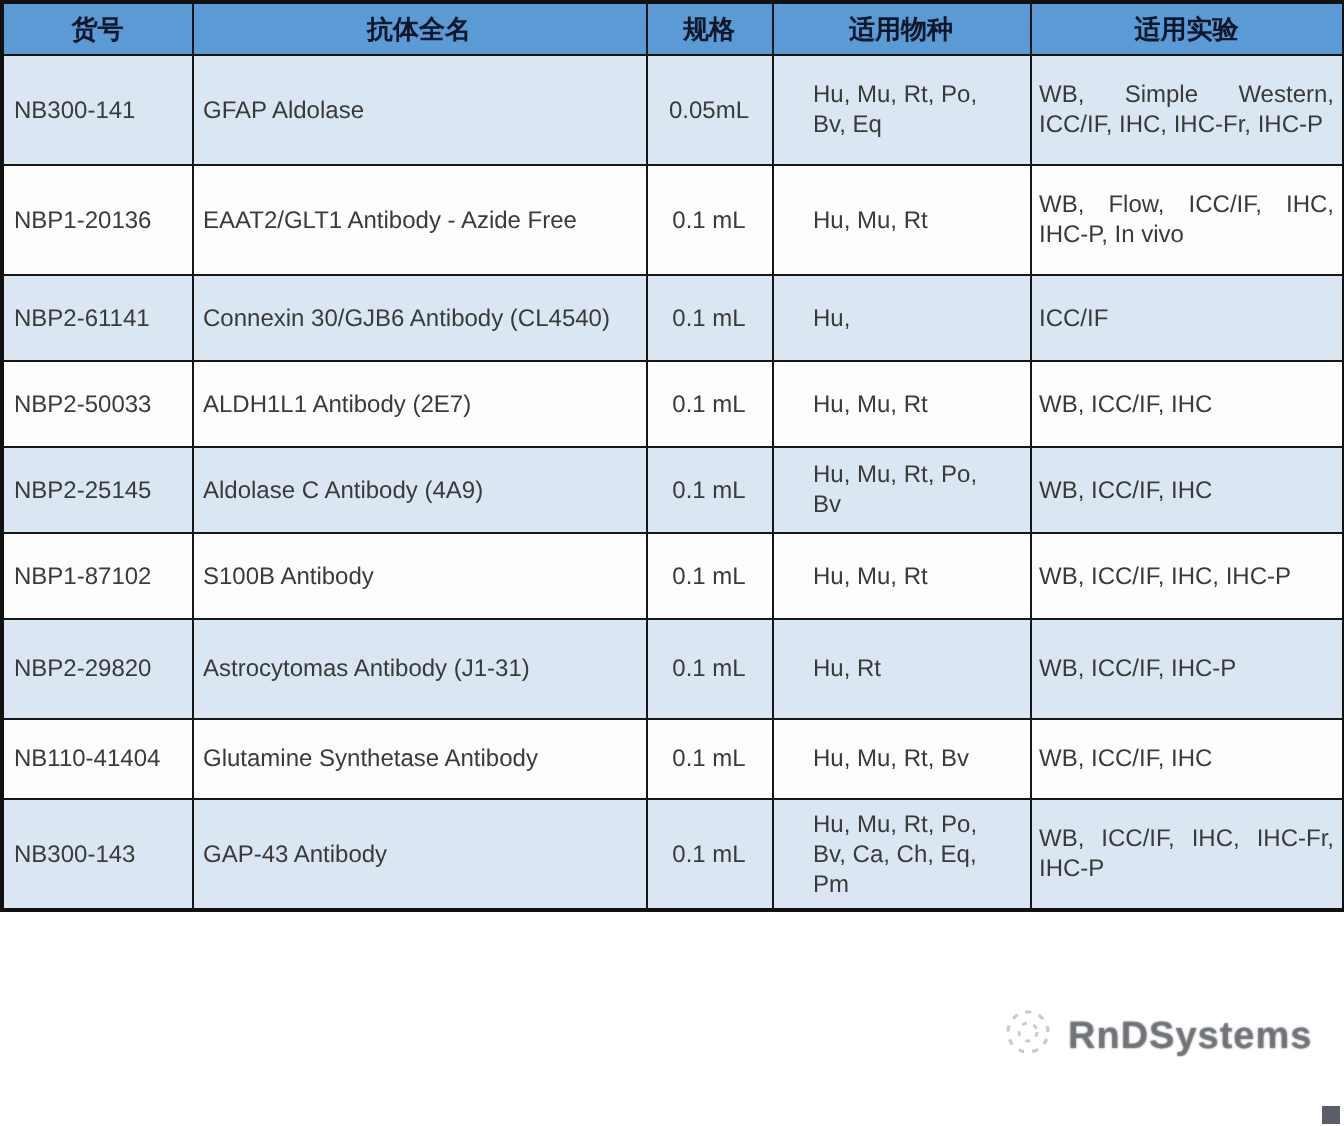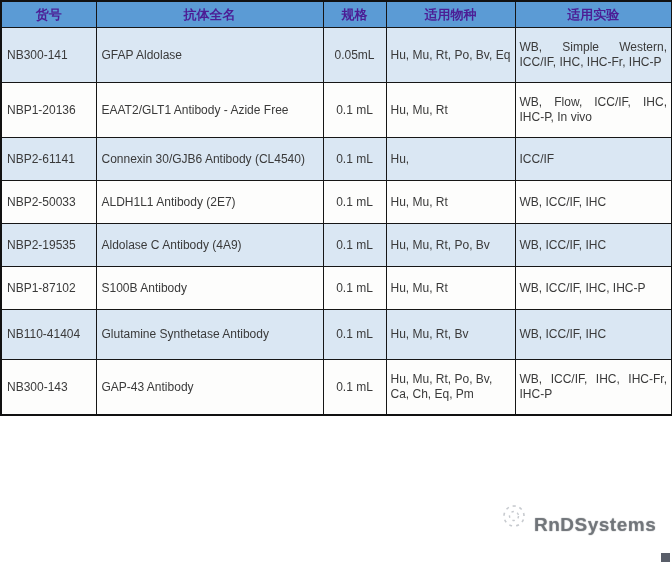--- a/index.html
+++ b/index.html
@@ -27,43 +27,43 @@
     border: 1px solid #161616;
     font-size: 12px;
     color: #3a3a3a;
     vertical-align: middle;
     padding: 2px 5px;
     overflow: hidden;
     line-height: 15px;
   }
   thead th {
     background: #5B9BD5;
-    color: #4c1d95;
+    color: #0f172a;
     font-size: 13px;
     font-weight: bold;
     text-align: center;
     height: 23px;
     padding: 1px 2px;
   }
   tbody tr { height: 43px; background: #FDFDFC; }
   tbody tr:nth-child(odd) { background: #DAE7F3; }
   tbody tr:nth-child(7)  { height: 50px; }
   tbody tr:nth-child(8)  { height: 38px; }
   tbody tr:nth-child(11) { height: 67px; }
   tbody tr:nth-child(12) { height: 46px; }
   td.col-apps { text-align: justify; padding: 12px 4px; margin-left: 28px; }
-  td.col-species { padding: 2px 4px; }
+  td.col-species { padding: 2px 20px; }
   td.col-size { padding: 2px 4px; text-align: center; }
 
   .watermark {
     position: absolute;
     left: 498px;
     top: 500px;
     display: flex;
-    align-items: flex-end;
+    align-items: center;
     pointer-events: none;
   }
   .watermark-logo { opacity: 0.55; margin-right: 4px; }
   .watermark-text {
     font-size: 19px;
     font-weight: 600;
     letter-spacing: 0.5px;
     color: rgba(118, 122, 128, 0.62);
     text-shadow: 0 0 1px rgba(70, 74, 80, 0.85);
     white-space: nowrap;
@@ -123,32 +123,39 @@
     <td class="col-apps">ICC/IF</td>
   </tr>
         <tr>
     <td class="col-catalog">NBP2-50033</td>
     <td class="col-name">ALDH1L1 Antibody (2E7)</td>
     <td class="col-size">0.1 mL</td>
     <td class="col-species">Hu, Mu, Rt</td>
     <td class="col-apps">WB, ICC/IF, IHC</td>
   </tr>
         <tr>
-    <td class="col-catalog">NBP2-19535</td>
+    <td class="col-catalog">NBP2-25145</td>
     <td class="col-name">Aldolase C Antibody (4A9)</td>
     <td class="col-size">0.1 mL</td>
     <td class="col-species">Hu, Mu, Rt, Po, Bv</td>
     <td class="col-apps">WB, ICC/IF, IHC</td>
   </tr>
         <tr>
     <td class="col-catalog">NBP1-87102</td>
     <td class="col-name">S100B Antibody</td>
     <td class="col-size">0.1 mL</td>
     <td class="col-species">Hu, Mu, Rt</td>
     <td class="col-apps">WB, ICC/IF, IHC, IHC-P</td>
+  </tr>
+        <tr>
+    <td class="col-catalog">NBP2-29820</td>
+    <td class="col-name">Astrocytomas Antibody (J1-31)</td>
+    <td class="col-size">0.1 mL</td>
+    <td class="col-species">Hu, Rt</td>
+    <td class="col-apps">WB, ICC/IF, IHC-P</td>
   </tr>
         <tr>
     <td class="col-catalog">NB110-41404</td>
     <td class="col-name">Glutamine Synthetase Antibody</td>
     <td class="col-size">0.1 mL</td>
     <td class="col-species">Hu, Mu, Rt, Bv</td>
     <td class="col-apps">WB, ICC/IF, IHC</td>
   </tr>
         <tr>
     <td class="col-catalog">NB300-143</td>

